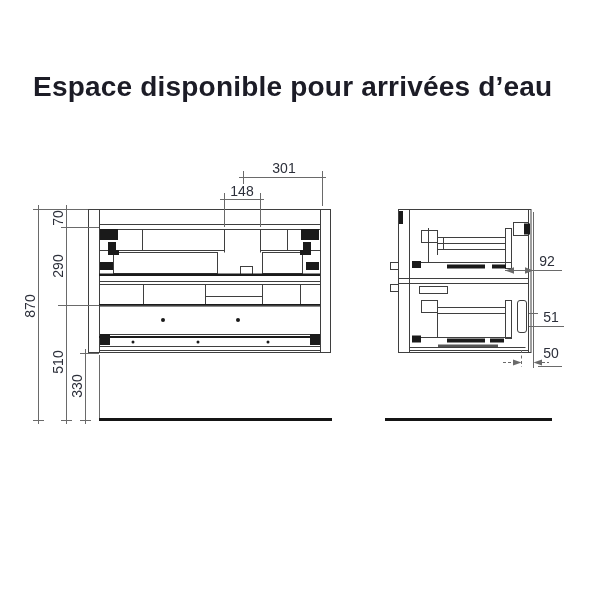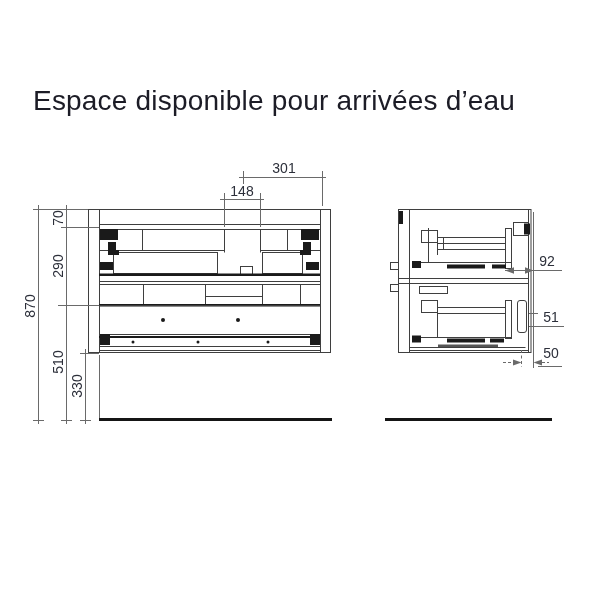--- a/index.html
+++ b/index.html
@@ -5,24 +5,24 @@
   html,body{margin:0;padding:0;background:#ffffff;}
   .canvas{
     position:relative;
     width:600px;height:600px;
     background:#ffffff;
     overflow:hidden;
     font-family:"Liberation Sans", sans-serif;
   }
   .page-title{
     position:absolute;
-    left:33px;top:85px;
+    left:33px;top:71px;
     width:540px;
     font-size:28px;
-    font-weight:400;
+    font-weight:700;
     letter-spacing:0.2px;
     color:#1c1c26;
     white-space:nowrap;
   }
   svg{position:absolute;left:0;top:0;}
   .dim-text{
     font-family:"Liberation Sans", sans-serif;
     font-size:14px;
     fill:#2c2f3a;
   }

